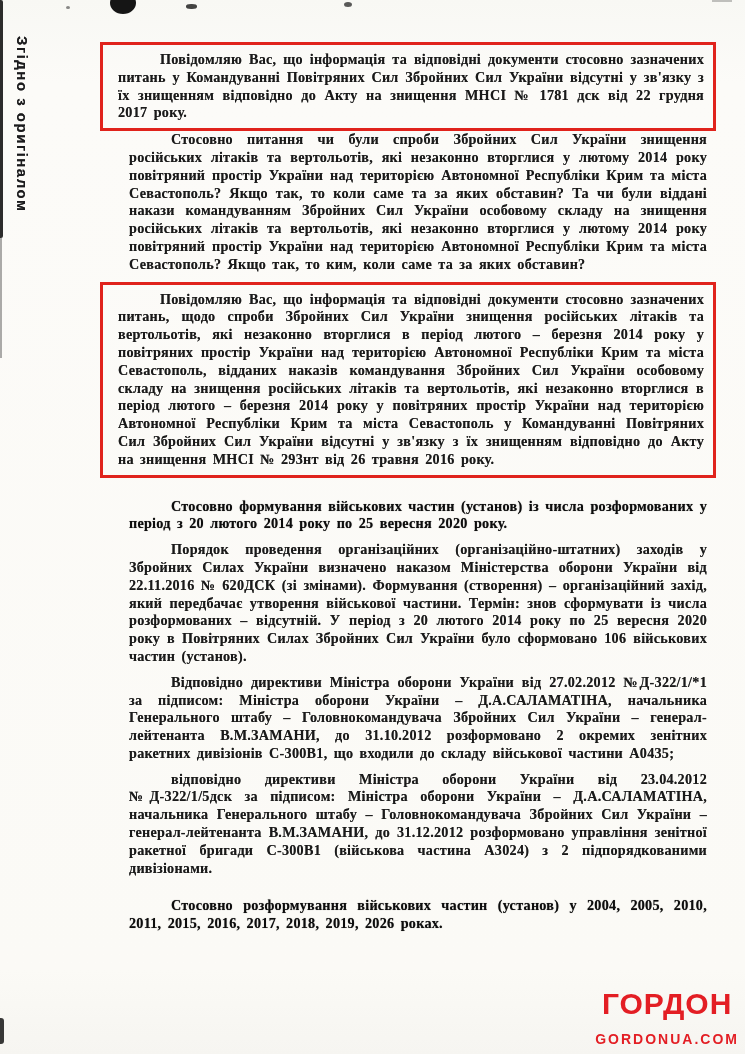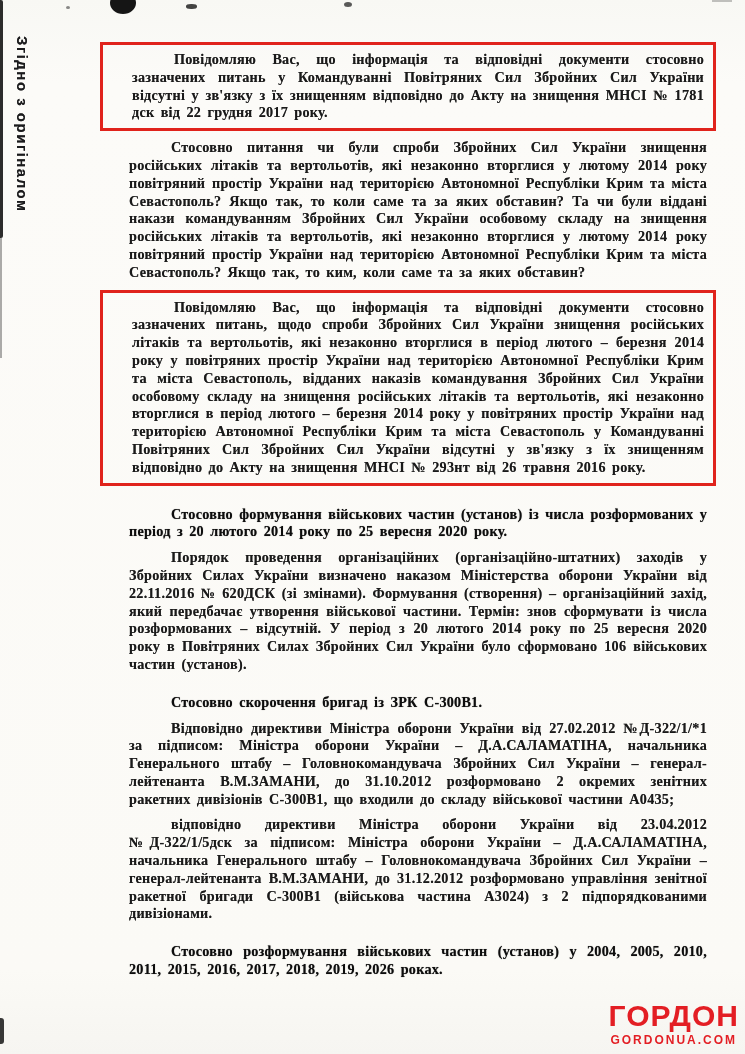--- a/index.html
+++ b/index.html
@@ -36,34 +36,34 @@
     position:absolute; left:129px; top:42px; width:578px;
     color:#1a1a1a; font-size:14.2px; line-height:17.8px;
     font-weight:700; text-align:justify;
     letter-spacing:.25px; word-spacing:2.5px;
     text-shadow:0 0 .6px rgba(10,10,10,.55);
   }
   .para { text-indent:42px; margin-bottom:8px; }
   .heading { margin-top:20px; color:#0d0d0d; text-shadow:0 0 .8px rgba(0,0,0,.6); }
   .redbox {
     border:3px solid #e0231c;
-    margin:0 -9px 8px -29px;
-    padding:6px 9px 6px 29px;
+    margin:0 -9px 0 -29px;
+    padding:6px 9px 6px 15px;
   }
   .redbox .para { margin-bottom:0; }
 
   
   .watermark { position:absolute; right:6px; bottom:8px; text-align:center; line-height:1; }
   .wm-title {
     font-family:"Liberation Sans", sans-serif; font-weight:bold;
     font-size:30px; letter-spacing:1px; color:#e31e24;
   }
   .wm-domain {
     font-family:"Liberation Sans", sans-serif; font-weight:bold;
-    font-size:12px; letter-spacing:2px; color:#e31e24; margin-top:3px;
+    font-size:14px; letter-spacing:2px; color:#e31e24; margin-top:13px;
   }
 </style>
 </head>
 <body>
 
 <div class="page">
 
   <div class="art art-left-edge"></div>
   <div class="art art-left-edge2"></div>
   <div class="art art-left-bottom"></div>
@@ -84,21 +84,20 @@
     <p class="para">Стосовно питання чи були спроби Збройних Сил України знищення російських літаків та вертольотів, які незаконно вторглися у лютому 2014 року повітряний простір України над територією Автономної Республіки Крим та міста Севастополь? Якщо так, то коли саме та за яких обставин? Та чи були віддані накази командуванням Збройних Сил України особовому складу на знищення російських літаків та вертольотів, які незаконно вторглися у лютому 2014 року повітряний простір України над територією Автономної Республіки Крим та міста Севастополь? Якщо так, то ким, коли саме та за яких обставин?</p>
 
     <div class="redbox">
       <p class="para">Повідомляю Вас, що інформація та відповідні документи стосовно зазначених питань, щодо спроби Збройних Сил України знищення російських літаків та вертольотів, які незаконно вторглися в період лютого – березня 2014 року у повітряних простір України над територією Автономної Республіки Крим та міста Севастополь, відданих наказів командування Збройних Сил України особовому складу на знищення російських літаків та вертольотів, які незаконно вторглися в період лютого – березня 2014 року у повітряних простір України над територією Автономної Республіки Крим та міста Севастополь у Командуванні Повітряних Сил Збройних Сил України відсутні у зв'язку з їх знищенням відповідно до Акту на знищення МНСІ № 293нт від 26 травня 2016 року.</p>
     </div>
 
     <p class="para heading">Стосовно формування військових частин (установ) із числа розформованих у період з 20 лютого 2014 року по 25 вересня 2020 року.</p>
 
     <p class="para">Порядок проведення організаційних (організаційно-штатних) заходів у Збройних Силах України визначено наказом Міністерства оборони України від 22.11.2016 № 620ДСК (зі змінами). Формування (створення) – організаційний захід, який передбачає утворення військової частини. Термін: знов сформувати із числа розформованих – відсутній. У період з 20 лютого 2014 року по 25 вересня 2020 року в Повітряних Силах Збройних Сил України було сформовано 106 військових частин (установ).</p>
 
-    <p class="para heading">Стосовно скорочення бригад із ЗРК С-300В1.</p>
 
     <p class="para">Відповідно директиви Міністра оборони України від 27.02.2012 №Д-322/1/*1 за підписом: Міністра оборони України – Д.А.САЛАМАТІНА, начальника Генерального штабу – Головнокомандувача Збройних Сил України – генерал-лейтенанта В.М.ЗАМАНИ, до 31.10.2012 розформовано 2 окремих зенітних ракетних дивізіонів С-300В1, що входили до складу військової частини А0435;</p>
 
     <p class="para">відповідно директиви Міністра оборони України від 23.04.2012 №Д-322/1/5дск за підписом: Міністра оборони України – Д.А.САЛАМАТІНА, начальника Генерального штабу – Головнокомандувача Збройних Сил України – генерал-лейтенанта В.М.ЗАМАНИ, до 31.12.2012 розформовано управління зенітної ракетної бригади С-300В1 (військова частина А3024) з 2 підпорядкованими дивізіонами.</p>
 
     <p class="para heading">Стосовно розформування військових частин (установ) у 2004, 2005, 2010, 2011, 2015, 2016, 2017, 2018, 2019, 2026 роках.</p>
 
 
   </div>
 

